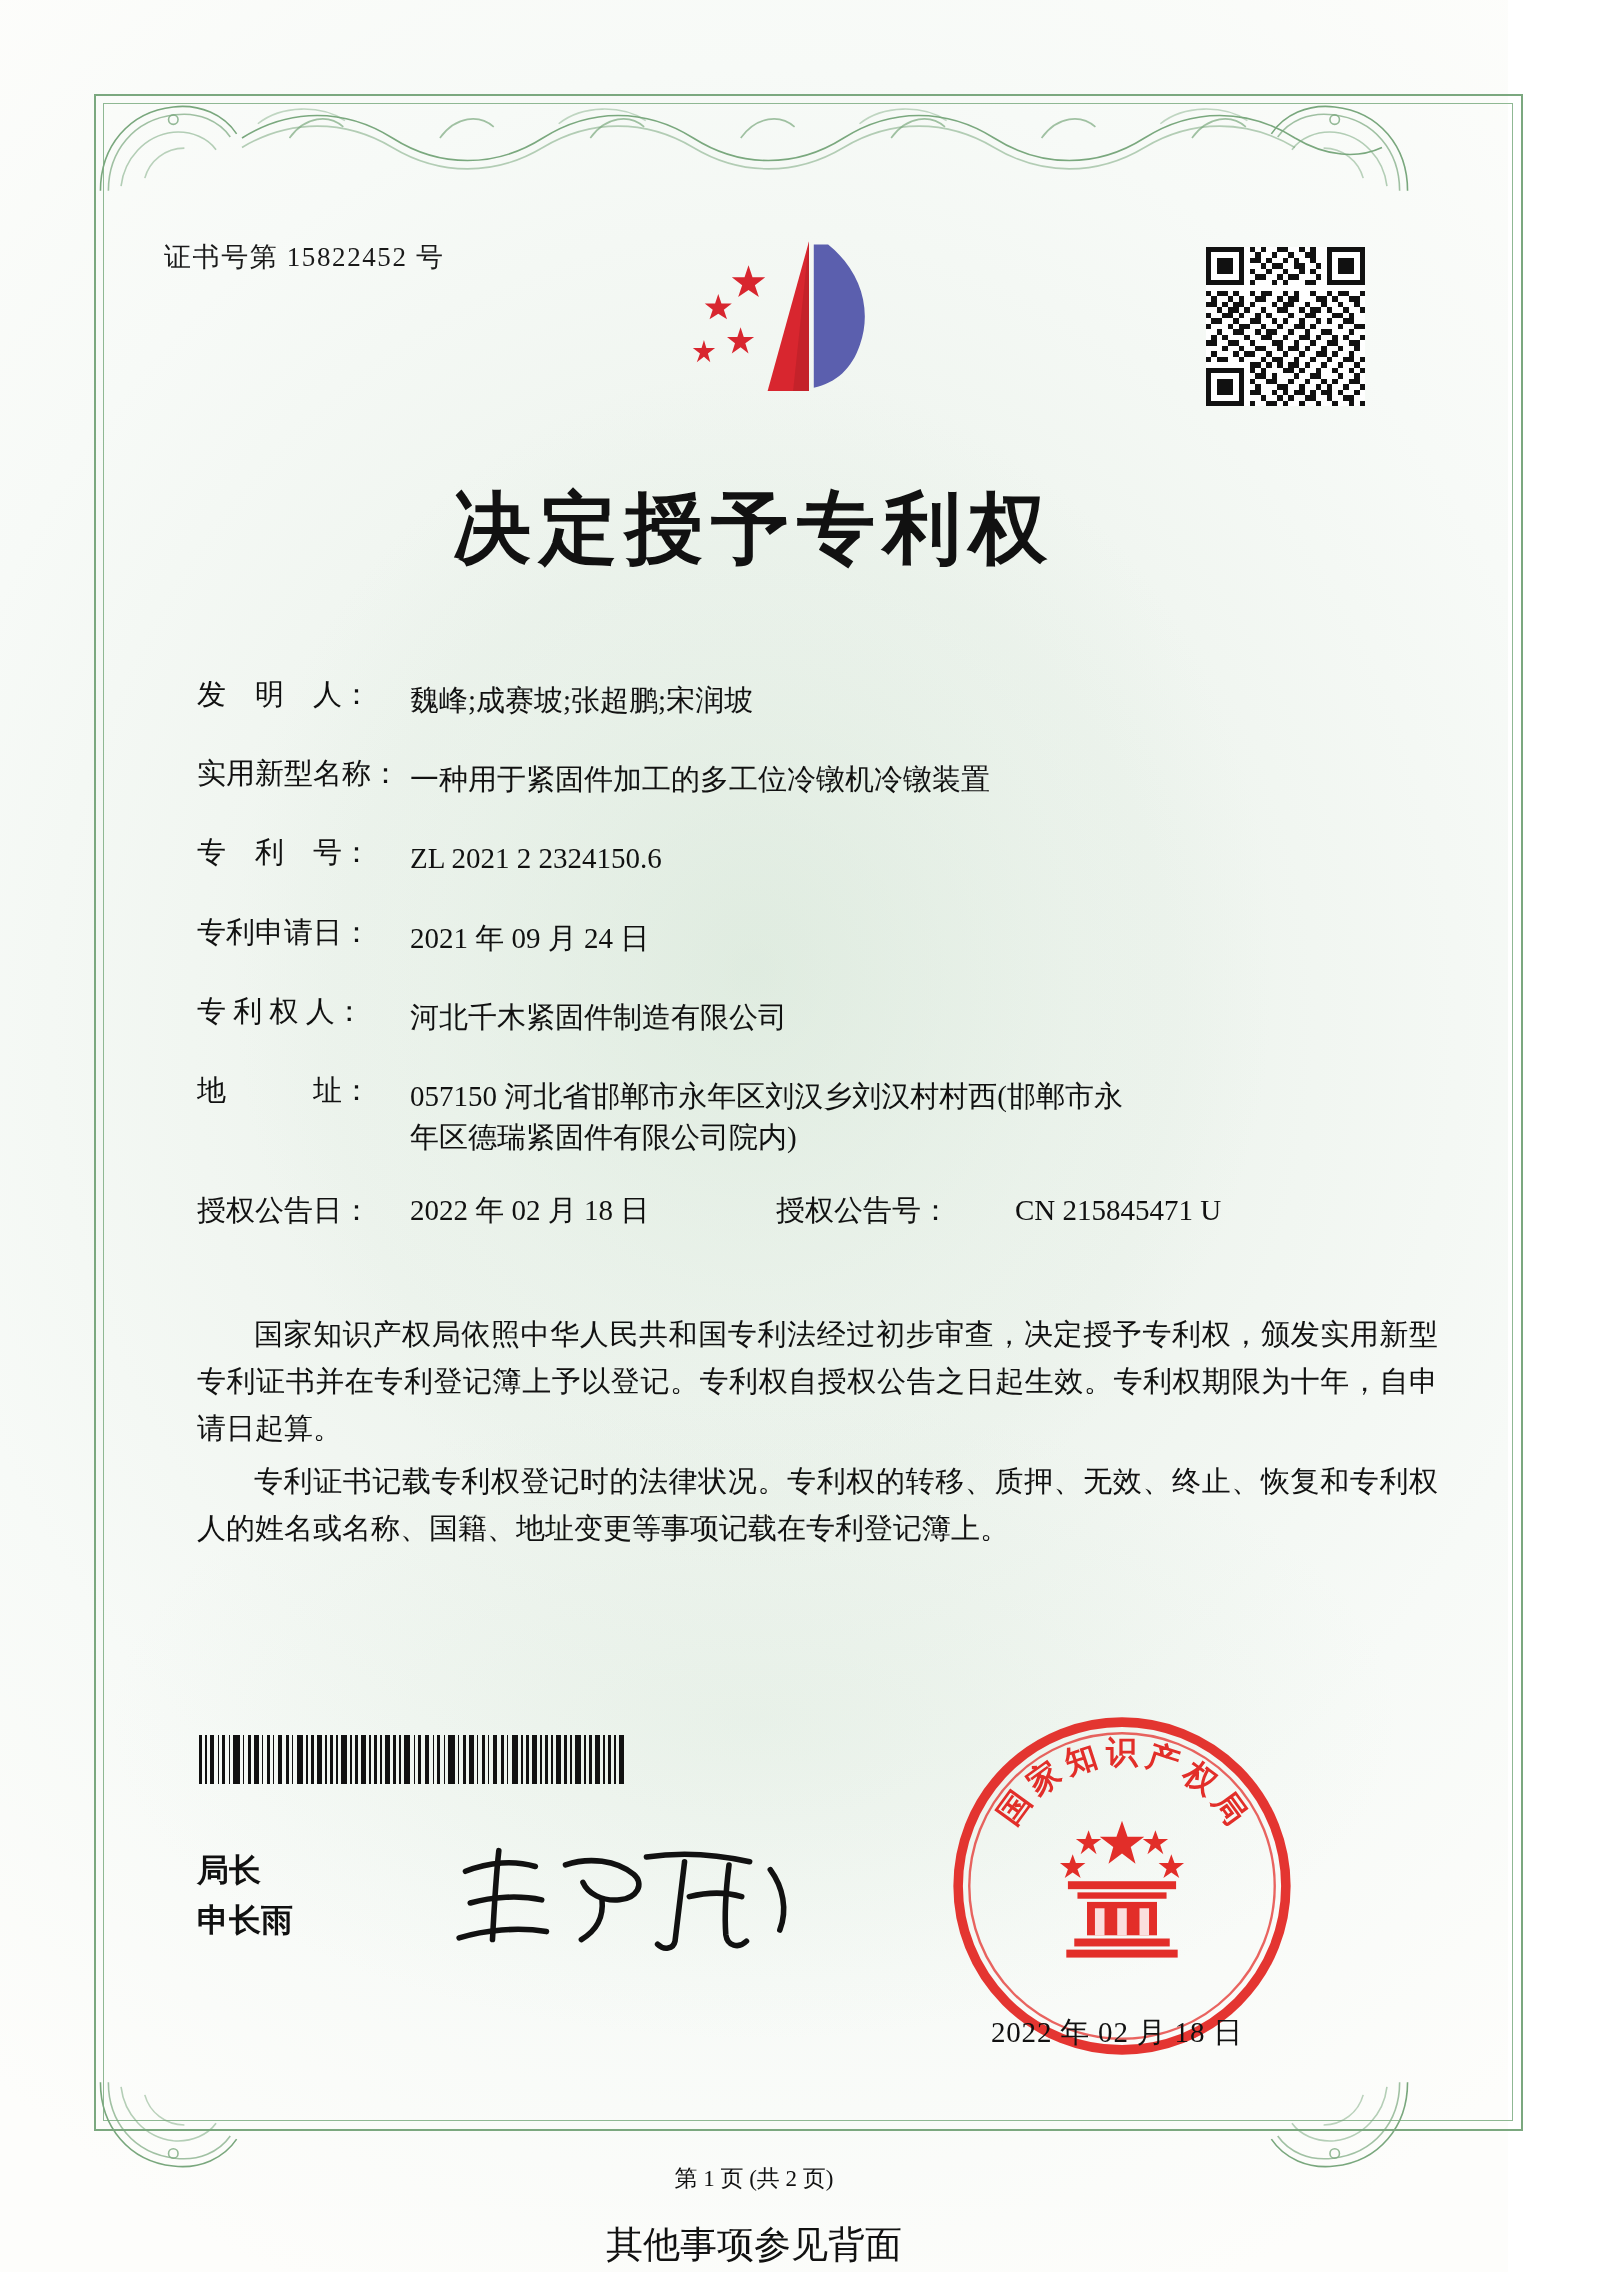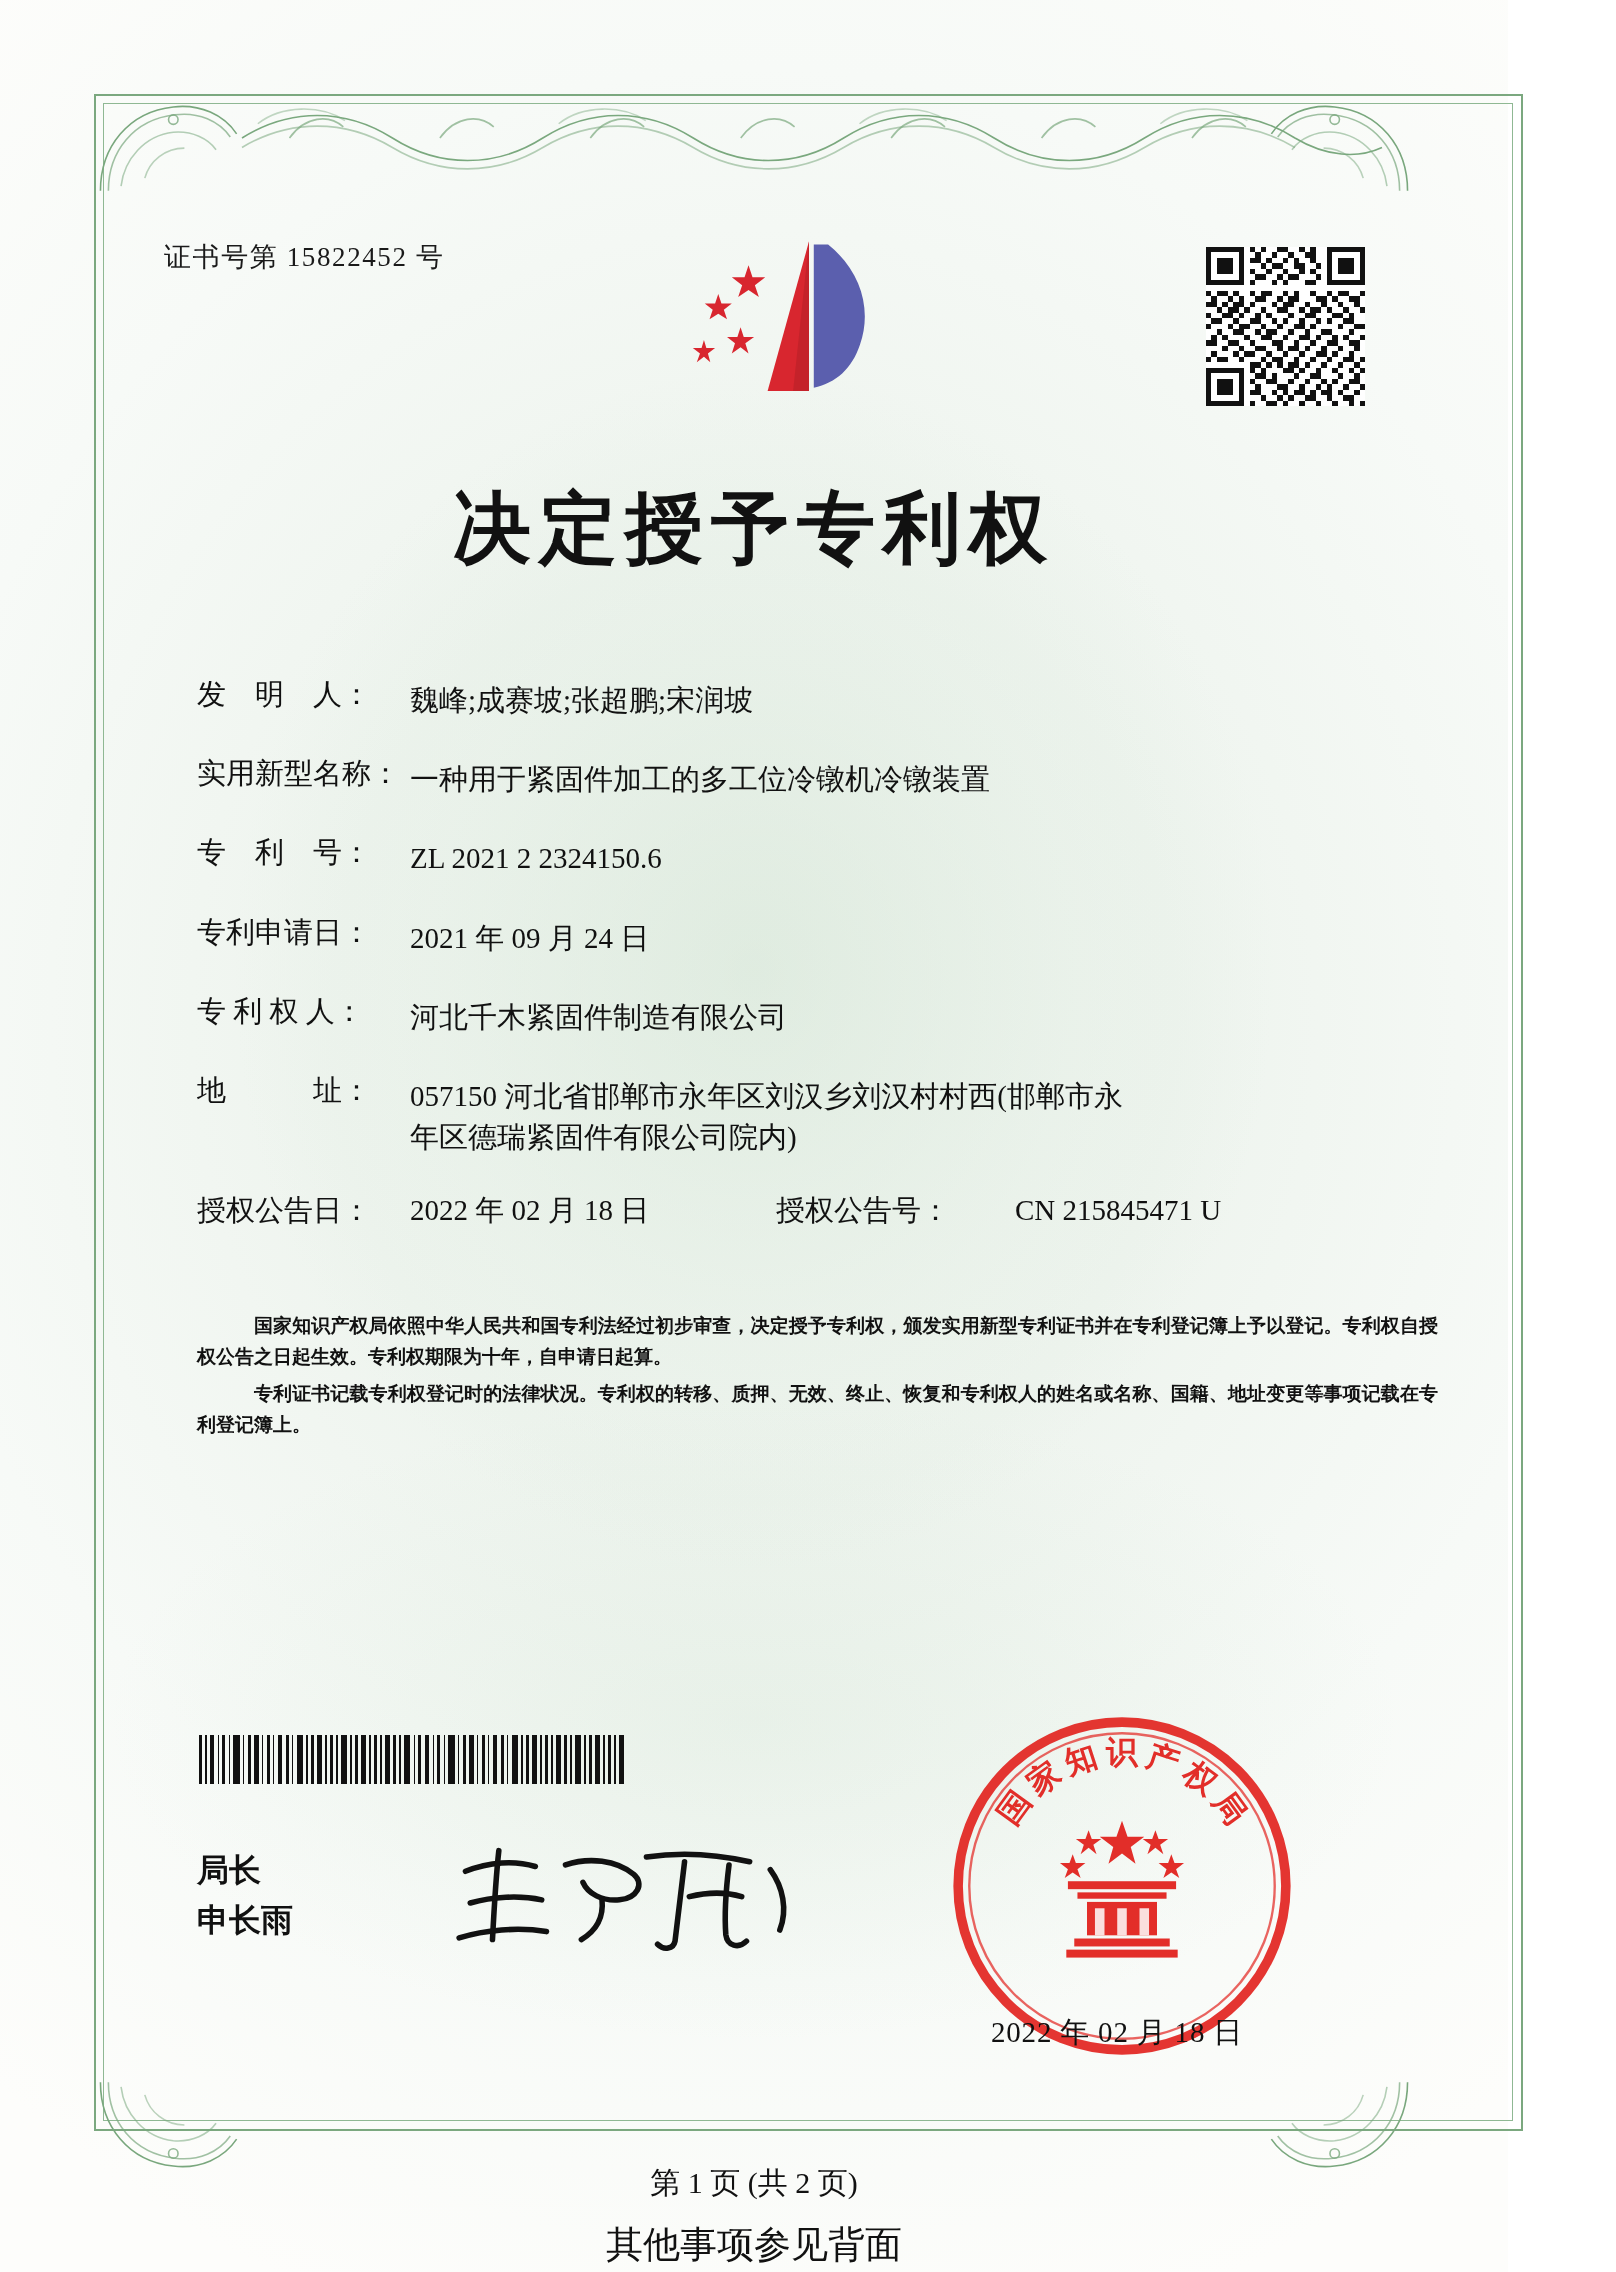--- a/index.html
+++ b/index.html
@@ -145,25 +145,24 @@
   .row-pub .seg-label { width: 213px; flex: 0 0 213px; white-space: pre; }
   .row-pub .seg-value { flex: 0 0 366px; }
   .row-pub .seg-label2 { flex: 0 0 239px; white-space: pre; }
   .row-pub .seg-value2 { flex: 1 1 auto; }
 
   
   .paragraphs {
     position: absolute;
     left: 197px; top: 1311px;
     width: 1241px;
-    font-size: 19px;
+    font-size: 29px;
     line-height: 1.62;
     color: #111;
     text-align: justify;
-    font-weight: bold;
   }
   .paragraphs p {
     margin: 0 0 6.4px 0;
     text-indent: 57px;
   }
 
   
   .barcode {
     position: absolute;
     left: 197px; top: 1735px;
@@ -203,21 +202,21 @@
     font-size: 29px;
     color: #111;
     letter-spacing: 0.8px;
   }
 
   
   .page-count {
     position: absolute;
     left: 0; right: 0; top: 2163px;
     text-align: center;
-    font-size: 30px;
+    font-size: 23px;
     color: #111;
   }
 
   
   .bottom-note {
     position: absolute;
     left: 0; right: 0; top: 2220px;
     text-align: center;
     font-size: 37px;
     color: #111;

